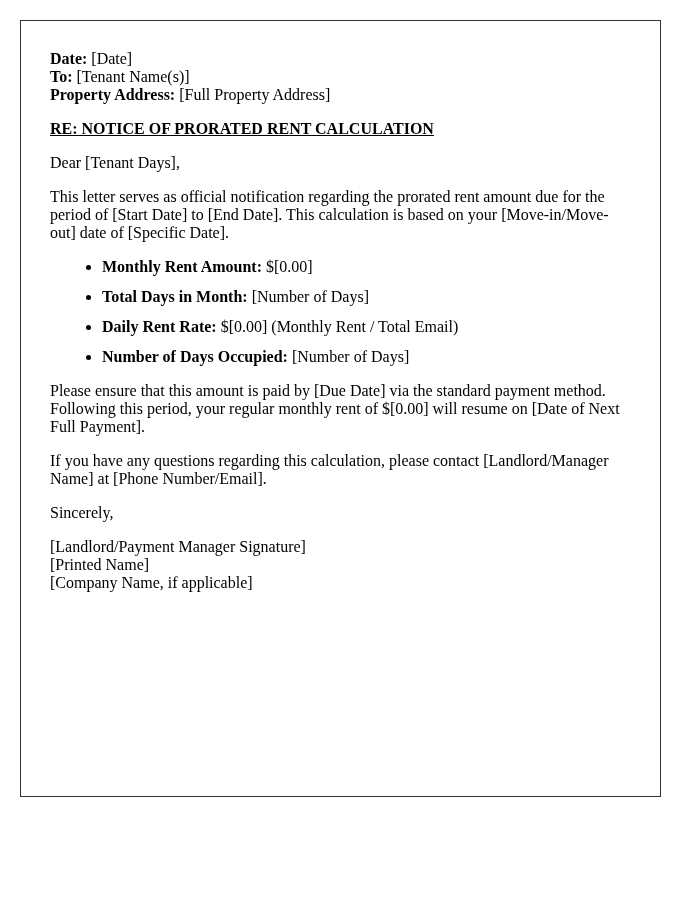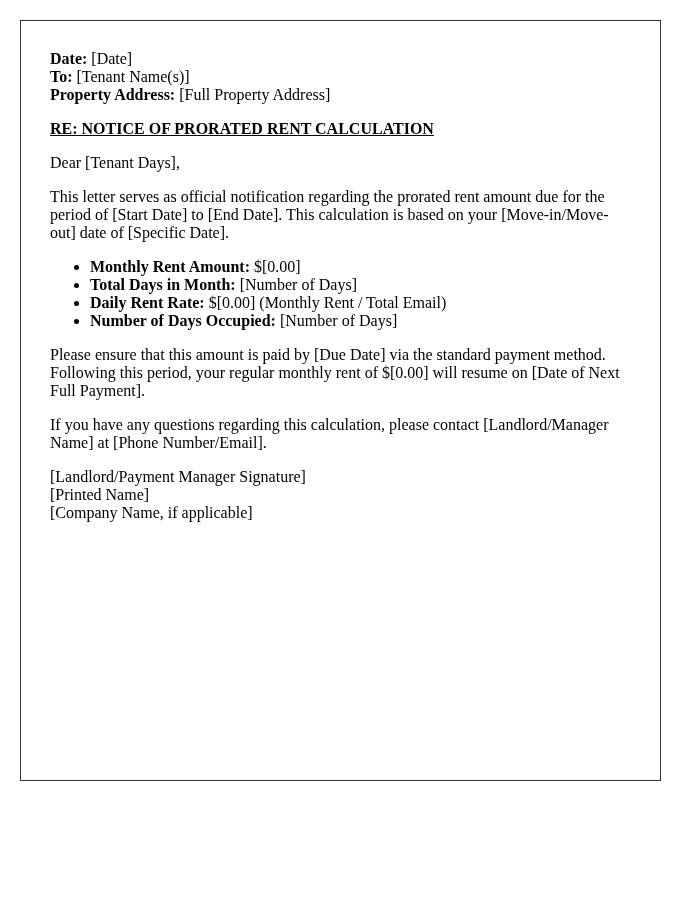--- a/index.html
+++ b/index.html
@@ -16,21 +16,21 @@
       line-height: 18px;
       color: #000000;
     }
     .letter {
       position: absolute;
       left: 20px;
       top: 20px;
       width: 581px;
       height: 701px;
       border: 1px solid #333333;
-      padding: 29px 29px 29px 29px;
+      padding: 29px 29px 45px 29px;
       box-sizing: content-box;
     }
     p {
       margin: 0 0 16px 0;
     }
     .header-block p.line {
       margin: 0;
     }
     .header-block {
       margin-bottom: 16px;
@@ -41,21 +41,21 @@
     }
     b, strong, .label {
       font-weight: bold;
     }
     ul.breakdown {
       margin: 0 0 16px 0;
       padding-left: 40px;
       list-style: disc;
     }
     ul.breakdown li {
-      margin: 0;
+      margin: 12px;
       font-family: Liberation Serif, serif;
     }
     .signature-block {
       margin: 0;
     }
     .signature-block div {
       margin: 0;
     }
   </style>
 </head>
@@ -102,20 +102,21 @@
       <span class="label">Number of Days Occupied:</span>
       <span>[Number of Days]</span>
     </li>
   </ul>
 
 
   <p>Please ensure that this amount is paid by [Due Date] via the standard payment method. Following this period, your regular monthly rent of $[0.00] will resume on [Date of Next Full Payment].</p>
 
   <p>If you have any questions regarding this calculation, please contact [Landlord/Manager Name] at [Phone Number/Email].</p>
 
+  <p>Sincerely,</p>
 
   <div class="signature-block">
     <div>[Landlord/Payment Manager Signature]</div>
     <div>[Printed Name]</div>
     <div>[Company Name, if applicable]</div>
   </div>
 
 </div>
 
 </body></html>

